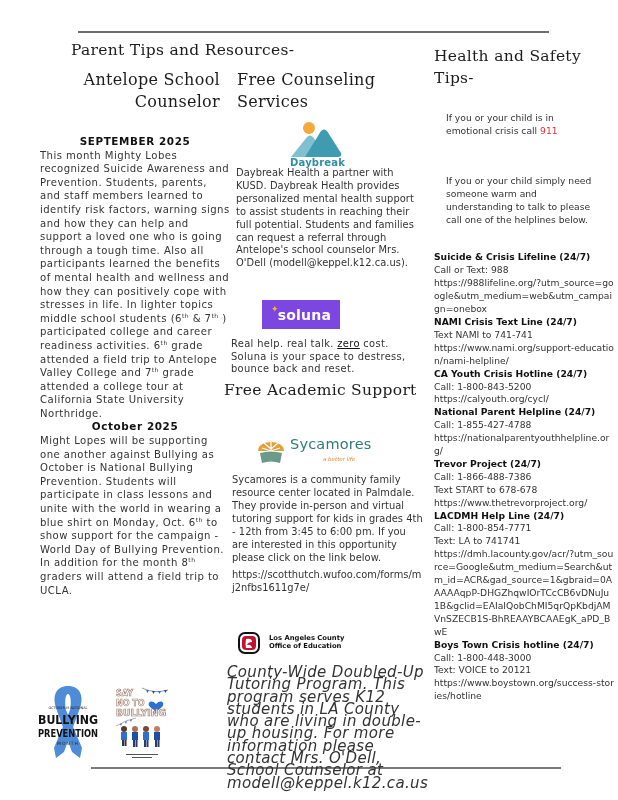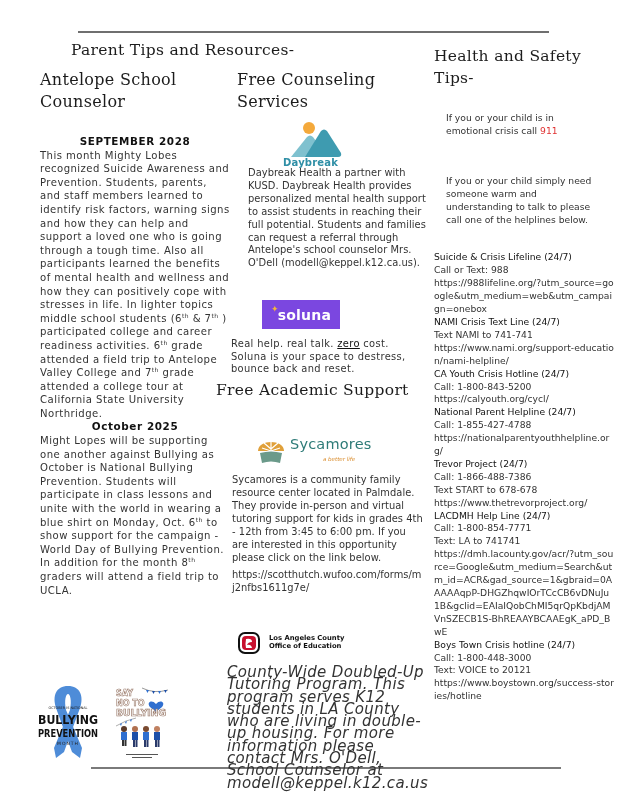--- a/index.html
+++ b/index.html
@@ -6,79 +6,79 @@
   html, body { width: 618px; height: 800px; background: #ffffff; overflow: hidden; }
   body { position: relative; font-family: "DejaVu Sans", sans-serif; color: #2a2a2a; }
 
   .rule { position: absolute; height: 2px; background: #6f6f6f; }
   .rule-top { left: 78px; top: 31px; width: 471px; }
   .rule-bottom { left: 91px; top: 767px; width: 470px; height: 2px; background: #7a7a7a; }
 
   .serif-h { font-family: "DejaVu Serif", serif; font-weight: normal; color: #1c1c1c; letter-spacing: 0.3px; }
 
   .main-title { position: absolute; left: 71px; top: 41px; font-size: 15.5px; text-align: right; }
-  .col1-title { position: absolute; left: 40px; top: 69px; font-size: 16px; line-height: 22px; width: 180px; }
+  .col1-title { position: absolute; left: 40px; top: 69px; font-size: 16px; line-height: 22px; width: 180px; text-align: right; }
   .col2-title { position: absolute; left: 237px; top: 69px; font-size: 16px; line-height: 22px; width: 180px; }
   .col3-title { position: absolute; left: 434px; top: 45px; font-size: 15.5px; line-height: 22px; width: 180px; }
 
   
   .col1 { position: absolute; left: 40px; top: 135px; width: 190px; font-size: 10.1px; line-height: 13.6px; letter-spacing: 0.45px; color: #333; }
   .month-h { font-weight: bold; text-align: center; color: #111; letter-spacing: 0.6px; font-size: 10.4px; }
   .col1 p { margin: 0; }
   sup { font-size: 6px; line-height: 0; vertical-align: super; }
 
   .bp-graphic { position: absolute; left: 36px; top: 682px; width: 64px; height: 80px; }
   .snb-graphic { position: absolute; left: 112px; top: 682px; width: 60px; height: 82px; }
 
   
   .daybreak-logo { position: absolute; left: 285px; top: 117px; width: 60px; height: 50px; }
-  .daybreak-name { position: absolute; left: 283px; top: 157px; font-size: 10px; font-weight: bold; color: #2f8fa6; letter-spacing: 0.2px; }
-  .col2-text { position: absolute; left: 248px; font-size: 9.9px; line-height: 12.9px; color: #333; width: 188px; letter-spacing: 0.05px; }
+  .daybreak-name { position: absolute; left: 290px; top: 157px; font-size: 10px; font-weight: bold; color: #2f8fa6; letter-spacing: 0.2px; }
+  .col2-text { position: absolute; left: 236px; font-size: 9.9px; line-height: 12.9px; color: #333; width: 188px; letter-spacing: 0.05px; }
   .daybreak-text { top: 167px; }
 
   .soluna-logo { position: absolute; left: 262px; top: 300px; width: 78px; height: 29px; background: #7b47e0; display: flex; align-items: center; justify-content: center; color: #ffffff; font-weight: bold; font-size: 14px; letter-spacing: 0.2px; }
   .soluna-logo .spark { color: #f4b63a; font-size: 9px; position: relative; top: -6px; margin-right: -1px; }
 
   .soluna-text { position: absolute; left: 231px; top: 338px; font-size: 9.9px; line-height: 12.6px; color: #333; width: 190px; letter-spacing: 0.35px; }
   .soluna-text u { font-weight: normal; color: #111; }
 
-  .col2-title2 { position: absolute; left: 216px; top: 380px; font-size: 15.5px; line-height: 21px; }
+  .col2-title2 { position: absolute; left: 224px; top: 380px; font-size: 15.5px; line-height: 21px; }
 
   .syc-logo { position: absolute; left: 254px; top: 433px; width: 120px; height: 32px; }
   .syc-name { position: absolute; left: 290px; top: 436px; font-size: 14.5px; color: #2e7b78; letter-spacing: 0.2px; }
   .syc-tag { position: absolute; left: 323px; top: 456px; font-size: 5.5px; color: #d98b2b; font-style: italic; }
 
   .syc-text { top: 473px; left: 232px; width: 192px; font-size: 9.9px; line-height: 13px; }
   .syc-link { position: absolute; left: 232px; top: 568px; width: 192px; font-size: 9.9px; line-height: 13px; color: #333; word-break: break-all; }
 
   .lacoe-logo { position: absolute; left: 238px; top: 632px; width: 22px; height: 22px; }
   .lacoe-name { position: absolute; left: 269px; top: 634px; font-size: 6.8px; line-height: 8.4px; font-weight: bold; color: #111; }
   .lacoe-text { position: absolute; left: 227px; top: 666px; width: 200px; font-size: 15px; line-height: 12.3px; color: #333; letter-spacing: 0.35px; font-style: italic; }
 
   
   .col3 { position: absolute; left: 434px; top: 100px; width: 180px; font-size: 9.2px; line-height: 12.9px; color: #333; }
   .col3 p { margin: 12px; }
   .col3 .gap { height: 13px; }
   .col3 .red { color: #e03131; }
-  .col3 .hl-name { font-weight: normal; color: #111; }
+  .col3 .hl-name { font-weight: bold; color: #111; }
   .col3 .url { word-break: break-all; }
 </style>
 </head>
 <body>
 
 <div class="rule rule-top"></div>
 <div class="rule rule-bottom"></div>
 
 <h1 class="serif-h main-title">Parent Tips and Resources-</h1>
 <h2 class="serif-h col1-title">Antelope School Counselor</h2>
 <h2 class="serif-h col2-title">Free Counseling Services</h2>
 <h2 class="serif-h col3-title">Health and Safety Tips-</h2>
 
 <section class="col1">
-  <div class="month-h">SEPTEMBER 2028</div>
+  <div class="month-h">SEPTEMBER 2025</div>
   <p><span>This month Mighty Lobes recognized Suicide Awareness and Prevention. Students, parents, and staff members learned to identify risk factors, warning signs and how they can help and support a loved one who is going through a tough time. Also all participants learned the benefits of mental health and wellness and how they can positively cope with stresses in life. In lighter topics middle school students (6</span><sup>th</sup><span> &amp; 7</span><sup>th</sup><span> ) participated college and career readiness activities. 6</span><sup>th</sup><span> grade attended a field trip to Antelope Valley College and 7</span><sup>th</sup><span> grade attended a college tour at California State University Northridge.</span></p>
   <div class="month-h">October 2025</div>
   <p><span> Might Lopes will be supporting one another against Bullying as October is National Bullying Prevention. Students will participate in class lessons and unite with the world in wearing a blue shirt on Monday, Oct. 6</span><sup>th</sup><span> to show support for the campaign - World Day of Bullying Prevention. In addition for the month 8</span><sup>th</sup><span> graders will attend a field trip to UCLA.</span></p>
 </section>
 
 <svg class="bp-graphic" viewBox="0 0 64 80">
   <path d="M32 4 C20 4 16 14 20 26 L36 70 L44 76 L46 66 L30 28 C28 18 30 12 32 12 C34 12 36 18 34 28 L18 66 L20 76 L28 70 L44 26 C48 14 44 4 32 4 Z" fill="#3b7fd4" opacity="0.9"></path>
   <text x="32" y="27" font-size="3.4" text-anchor="middle" fill="#222" font-family="DejaVu Sans, sans-serif">OCTOBER IS NATIONAL</text>
   <text x="32" y="42" font-size="13" font-weight="bold" text-anchor="middle" fill="#111" font-family="DejaVu Sans, sans-serif" textLength="60" lengthAdjust="spacingAndGlyphs">BULLYING</text>
   <text x="32" y="55" font-size="11" font-weight="bold" text-anchor="middle" fill="#111" font-family="DejaVu Sans, sans-serif" textLength="60" lengthAdjust="spacingAndGlyphs">PREVENTION</text>

